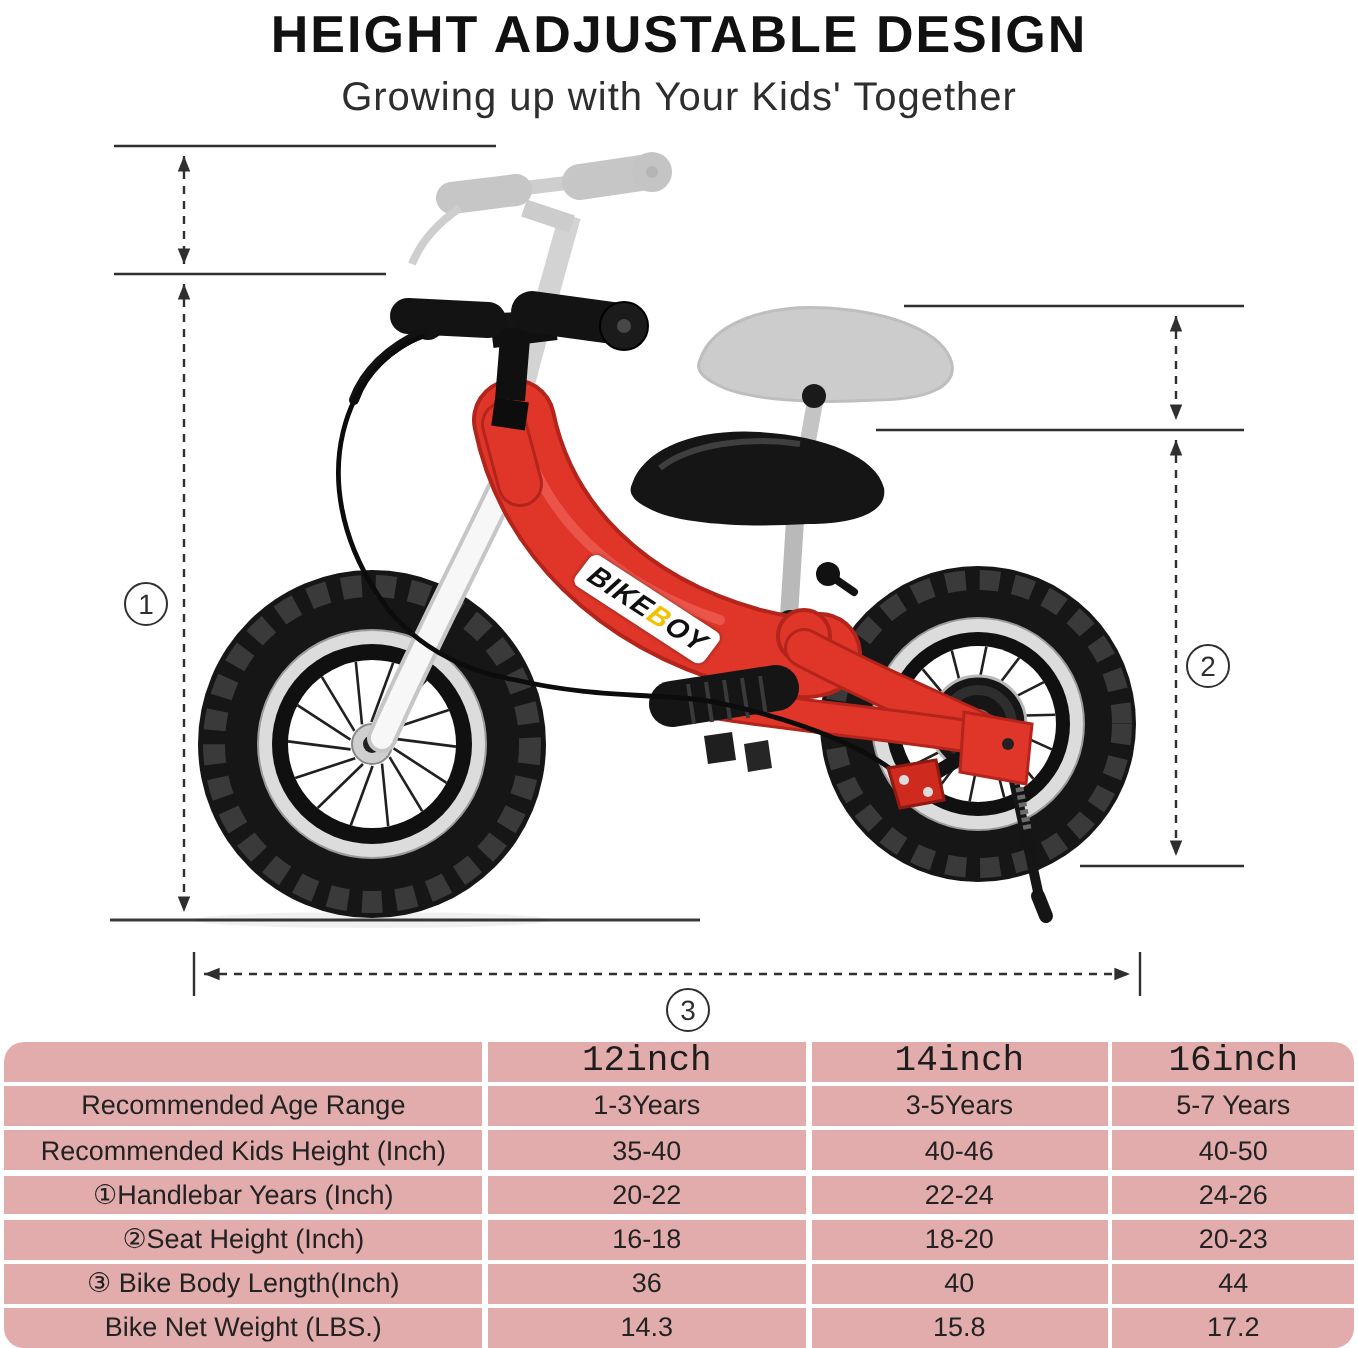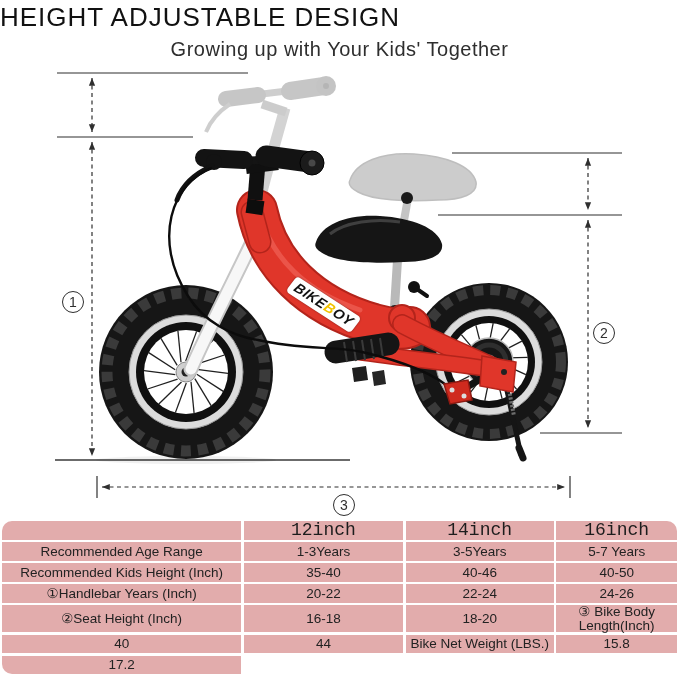--- a/index.html
+++ b/index.html
@@ -8,22 +8,22 @@
     --table-pink:#E2ACAC;
     --logo-yellow:#F2C200;
     --ink:#1b1b1b;
   }
   html,body{margin:0;padding:0;background:#fff;}
   .stage{
     position:relative;width:679px;height:674px;background:#fff;overflow:hidden;
     font-family:"Liberation Sans", sans-serif;color:var(--ink);
   }
   .title{
-    position:absolute;top:2px;left:0;width:100%;
-    font-size:26px;font-weight:400;letter-spacing:1px;color:#111;
+    position:absolute;top:2px;left:0;width:100%;text-align:center;
+    font-size:26px;font-weight:700;letter-spacing:1px;color:#111;
   }
   .subtitle{
     position:absolute;top:38px;left:0;width:100%;text-align:center;
     font-size:20px;font-weight:400;letter-spacing:.5px;color:#2e2e2e;
   }
   svg.diagram{position:absolute;left:0;top:0;}
   .dim-circle{
     position:absolute;width:22px;height:22px;border:1.6px solid #2f2f2f;border-radius:50%;
     display:flex;align-items:center;justify-content:center;
     font-size:14px;line-height:1;color:#2f2f2f;background:#fff;box-sizing:border-box;
@@ -259,23 +259,26 @@
     <div class="cell">40-50</div>
 
     <div class="cell">①Handlebar Years (Inch)</div>
     <div class="cell">20-22</div>
     <div class="cell">22-24</div>
     <div class="cell">24-26</div>
 
     <div class="cell">②Seat Height (Inch)</div>
     <div class="cell">16-18</div>
     <div class="cell">18-20</div>
+    <div class="cell">20-23</div>
 
     <div class="cell">③ Bike Body Length(Inch)</div>
+    <div class="cell">36</div>
     <div class="cell">40</div>
     <div class="cell">44</div>
 
     <div class="cell">Bike Net Weight (LBS.)</div>
+    <div class="cell">14.3</div>
     <div class="cell">15.8</div>
     <div class="cell">17.2</div>
   </div>
 
 </div>
 
 </body></html>

